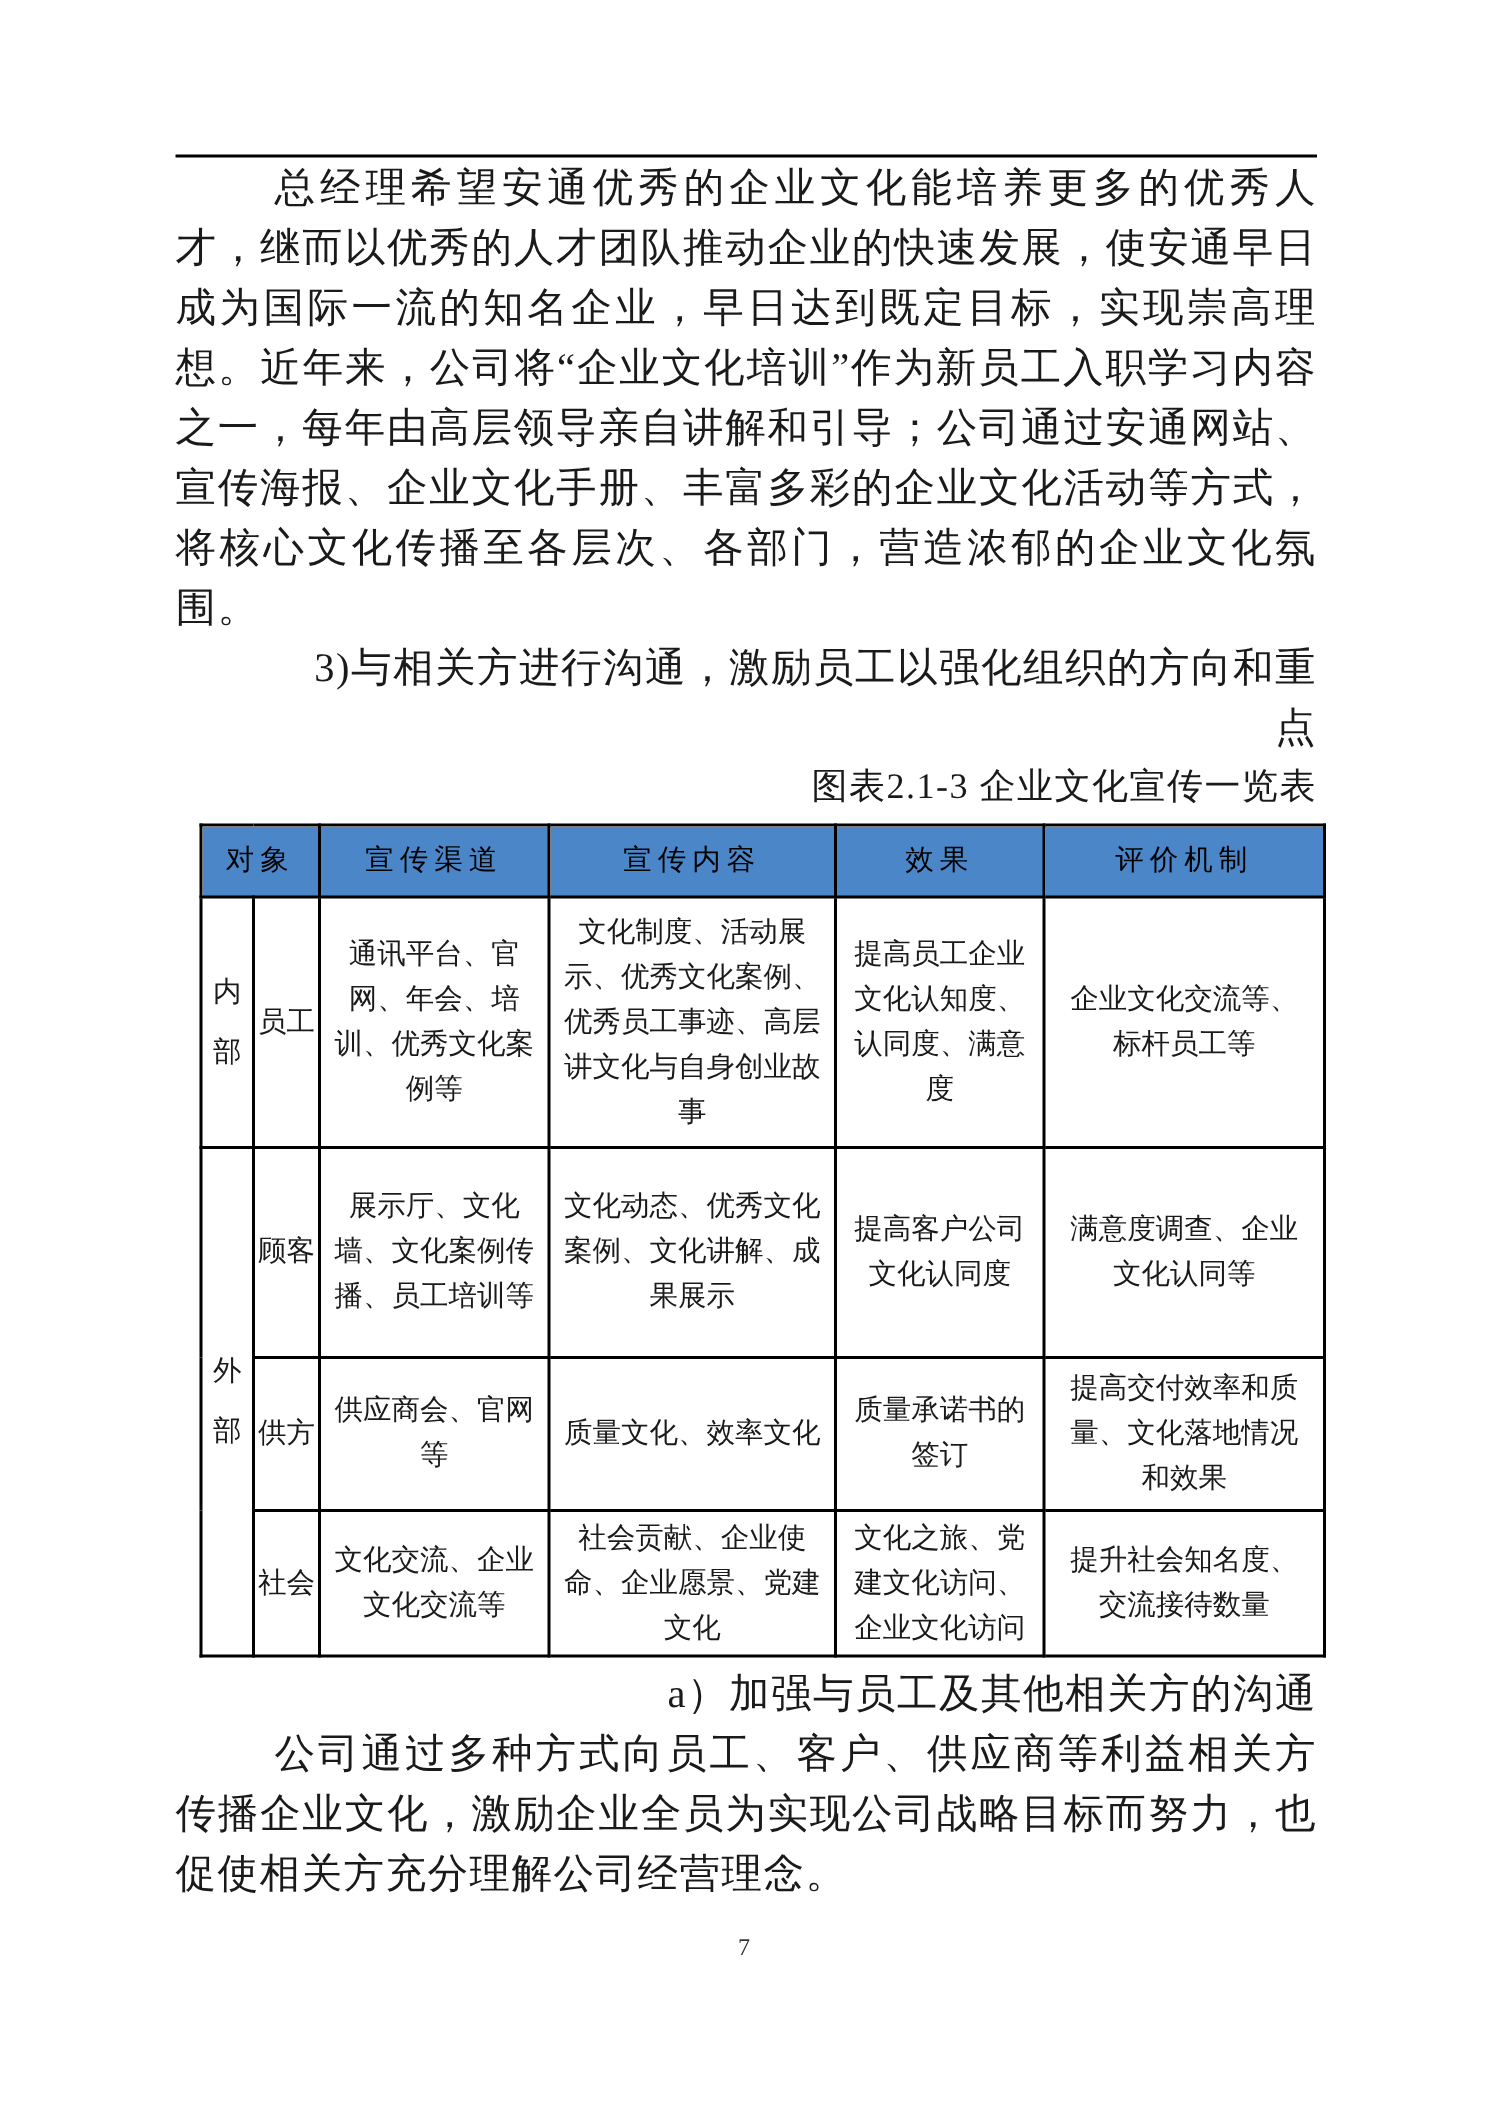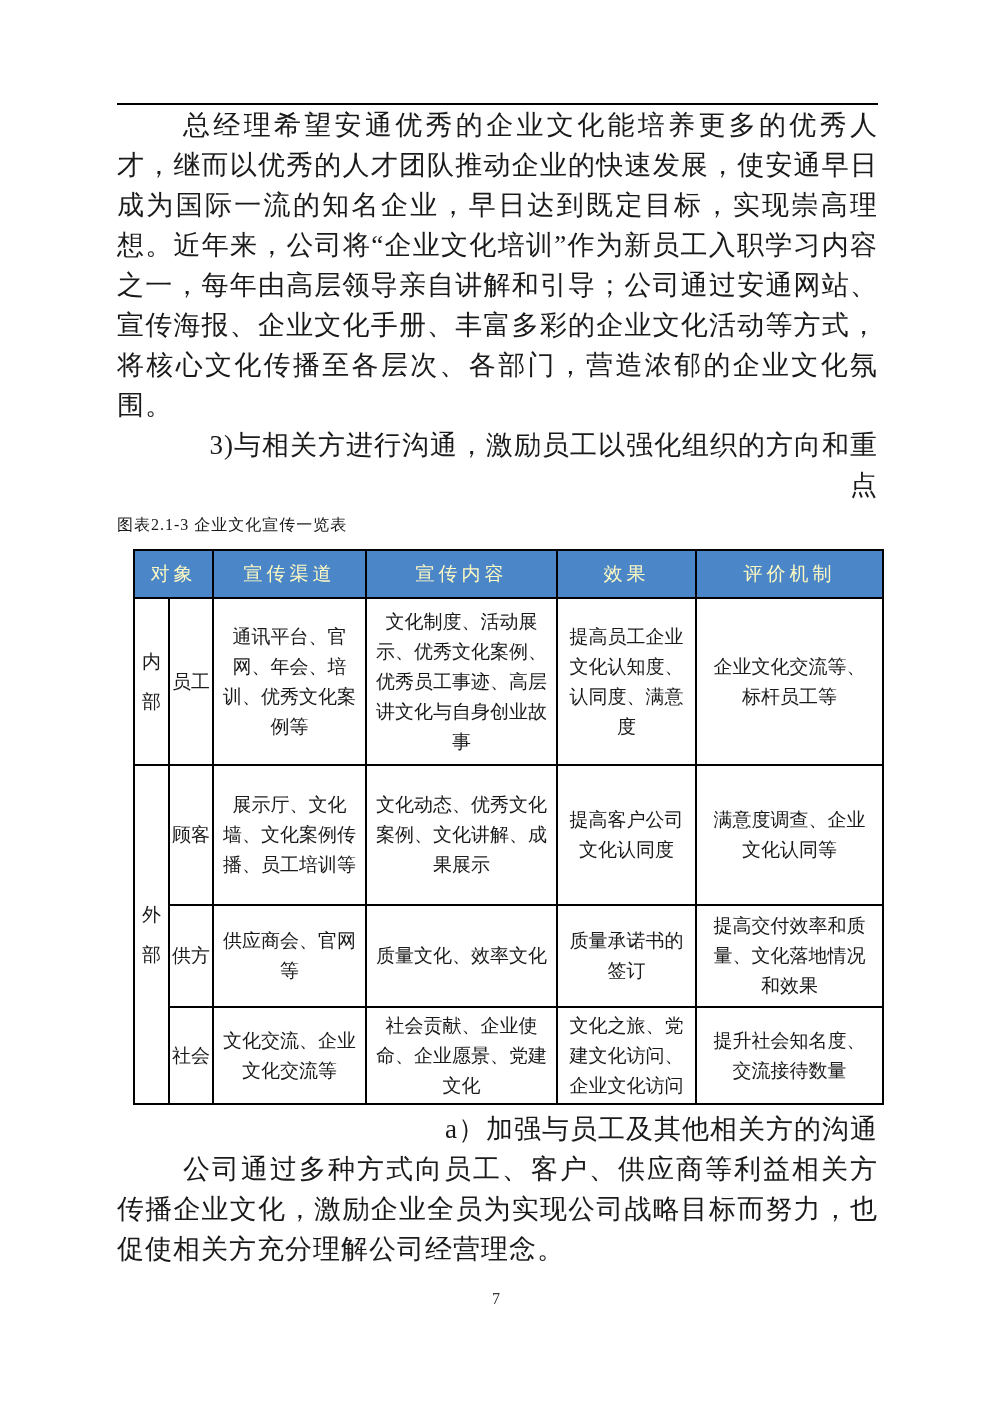--- a/index.html
+++ b/index.html
@@ -24,45 +24,45 @@
   }
   .para {
     font-size: 27px;
     line-height: 40px;
     letter-spacing: 1px;
     text-align: justify;
   }
   .para.indent { text-indent: 66px; }
   .para.single { text-align: right; }
   .caption {
-    font-size: 16px;
+    font-size: 24px;
     line-height: 40px;
     letter-spacing: 1px;
-    text-align: left;
+    text-align: right;
   }
   table.culture-table {
     margin-left: 16px;
     margin-top: 4px;
     width: 749px;
     table-layout: fixed;
     border-collapse: collapse;
   }
   .culture-table th, .culture-table td {
     border: 2px solid #000000;
     text-align: center;
     vertical-align: middle;
     font-size: 19px;
     line-height: 30px;
     font-weight: normal;
     padding: 2px 8px;
     overflow: hidden;
   }
   .culture-table th {
     background: var(--accent, #4a86c8);
-    color: #fef9c3;
+    color: #000000;
     letter-spacing: 4px;
     padding: 0 0;
   }
   .culture-table thead tr { height: 48px; }
   .culture-table tbody tr:nth-child(1) { height: 167px; }
   .culture-table tbody tr:nth-child(2) { height: 140px; }
   .culture-table tbody tr:nth-child(3) { height: 102px; }
   .culture-table tbody tr:nth-child(4) { height: 97px; }
   .culture-table td.grp {
     padding: 2px 0;

